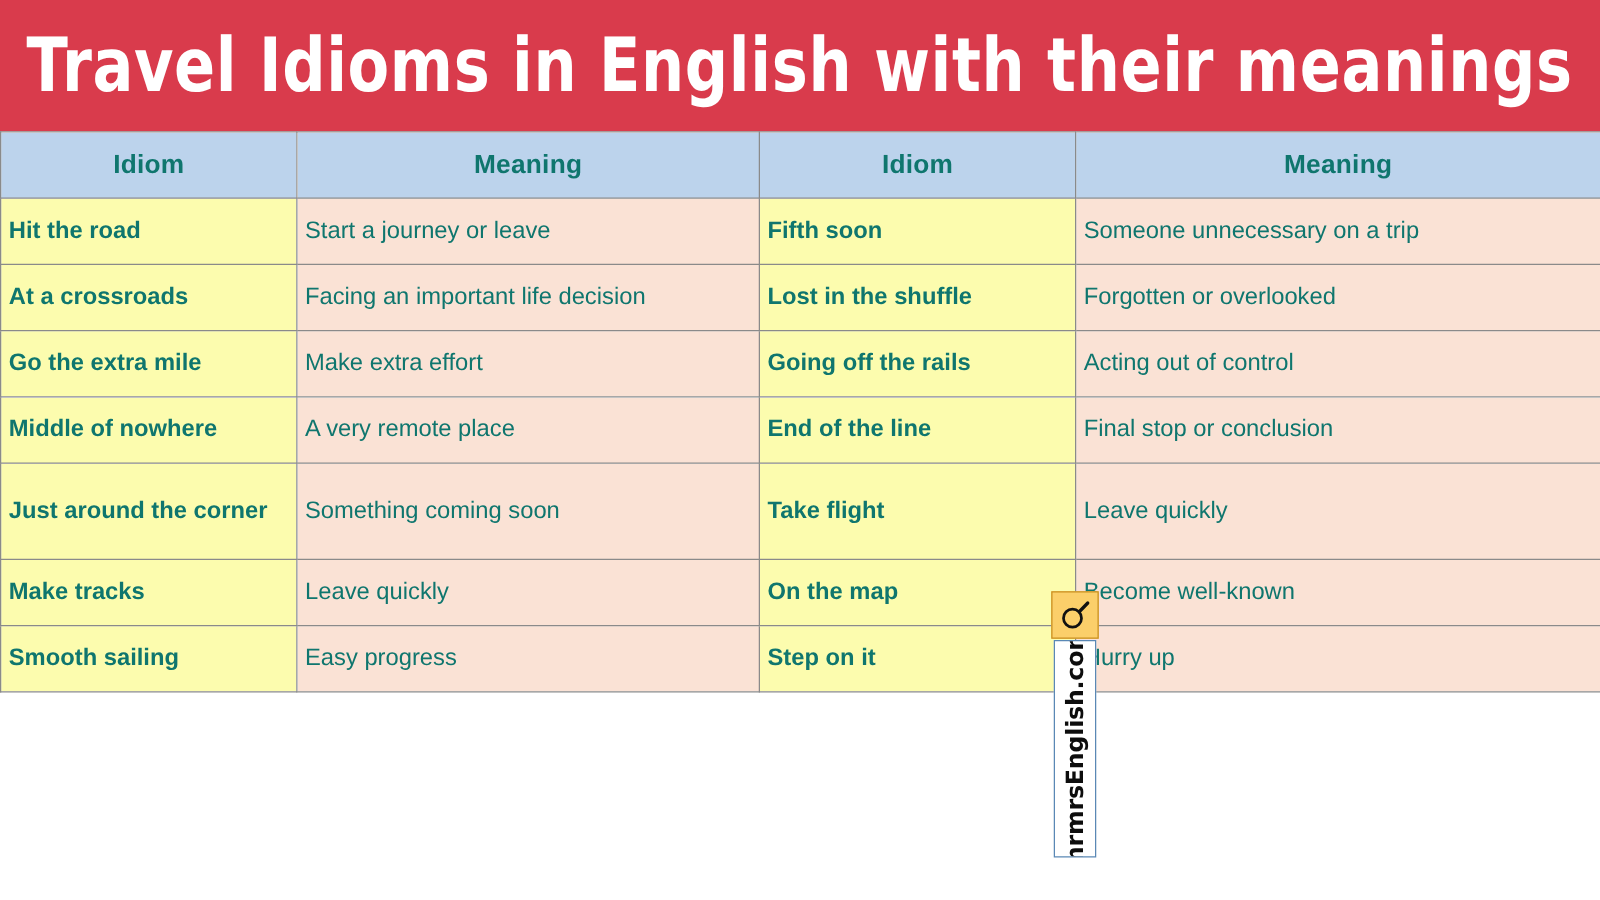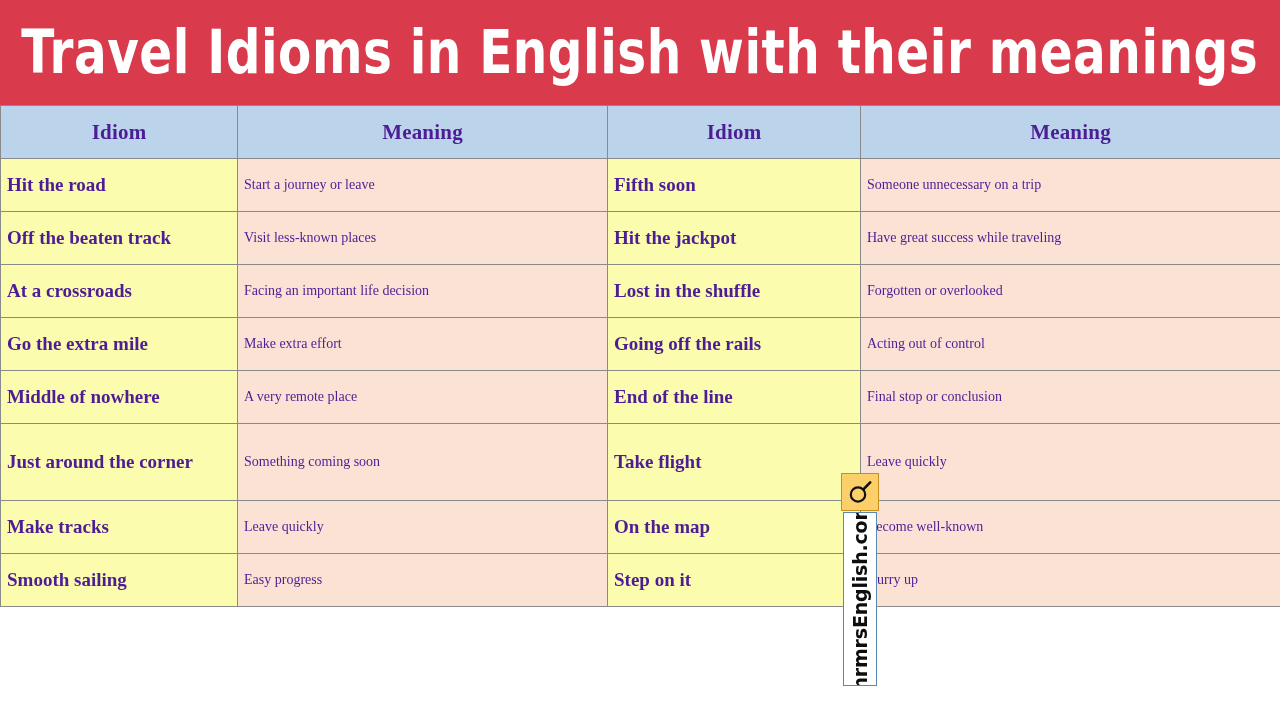--- a/index.html
+++ b/index.html
@@ -51,22 +51,22 @@
     left: 0;
     top: 105px;
     width: 1280px;
     border-collapse: collapse;
     table-layout: fixed;
   }
   .idiom-table td, .idiom-table th {
     border: 1px solid #8a8a8a;
     padding: 0 6px;
     vertical-align: middle;
-    font-family: Liberation Serif, serif;
-    color: #4c1d95;
+    font-family: Liberation Sans, sans-serif;
+    color: #0f766e;
     overflow: hidden;
   }
 
   
   col.c-idiom-a   { width: 237px; }
   col.c-mean-a    { width: 370px; }
   col.c-idiom-b   { width: 253px; }
   col.c-mean-b    { width: 420px; }
 
   thead th {
@@ -82,21 +82,21 @@
   }
   td.idiom {
     background: #fcfcae;
     font-weight: bold;
     font-size: 19px;
     line-height: 1.22;
   }
   td.meaning {
     background: #fae2d5;
     font-weight: normal;
-    font-size: 14px;
+    font-size: 19px;
     line-height: 1.22;
   }
   tr.tall td { height: 76px; }
 
   
   .watermark {
     position: absolute;
     left: 840px;
     top: 473px;
     width: 40px;
@@ -164,26 +164,20 @@
       </tr>
     </thead>
     <tbody id="table-body">
         <tr>
           <td class="idiom">Hit the road</td>
           <td class="meaning">Start a journey or leave</td>
           <td class="idiom">Fifth soon</td>
           <td class="meaning">Someone unnecessary on a trip</td>
         </tr>
         <tr>
-          <td class="idiom">Off the beaten track</td>
-          <td class="meaning">Visit less-known places</td>
-          <td class="idiom">Hit the jackpot</td>
-          <td class="meaning">Have great success while traveling</td>
-        </tr>
-        <tr>
           <td class="idiom">At a crossroads</td>
           <td class="meaning">Facing an important life decision</td>
           <td class="idiom">Lost in the shuffle</td>
           <td class="meaning">Forgotten or overlooked</td>
         </tr>
         <tr>
           <td class="idiom">Go the extra mile</td>
           <td class="meaning">Make extra effort</td>
           <td class="idiom">Going off the rails</td>
           <td class="meaning">Acting out of control</td>

